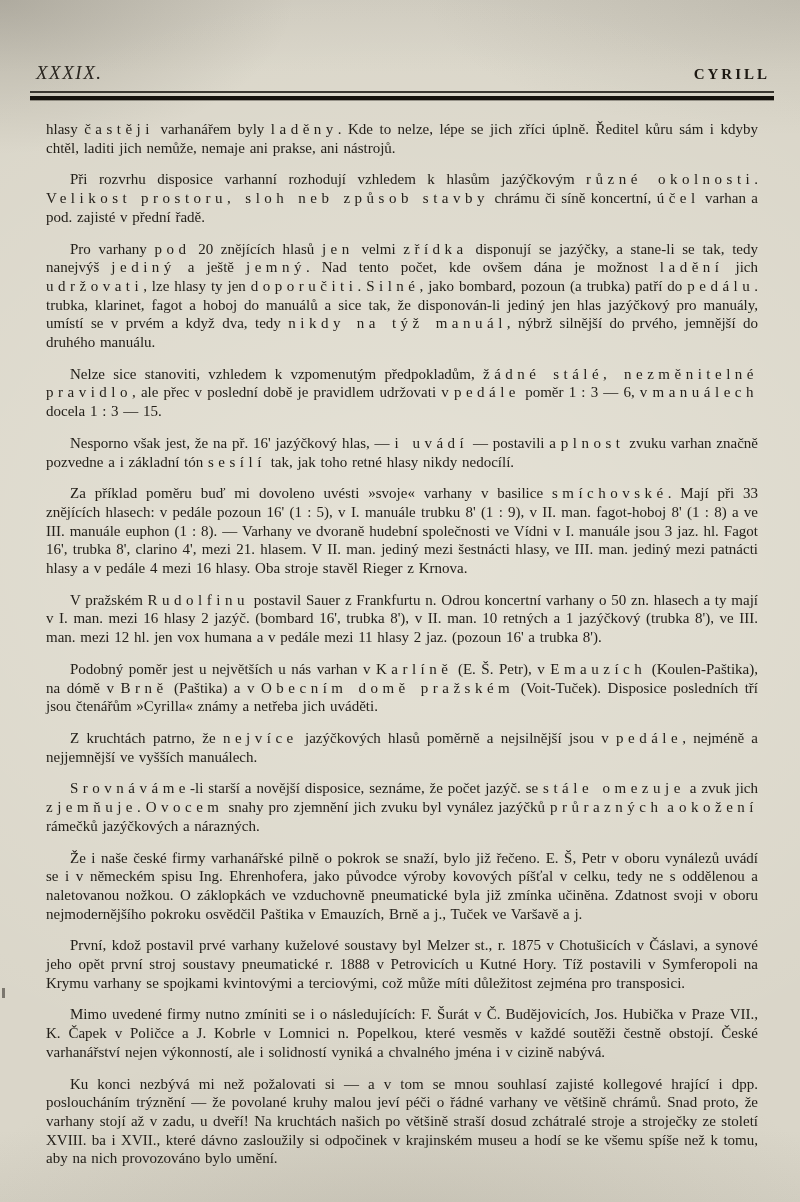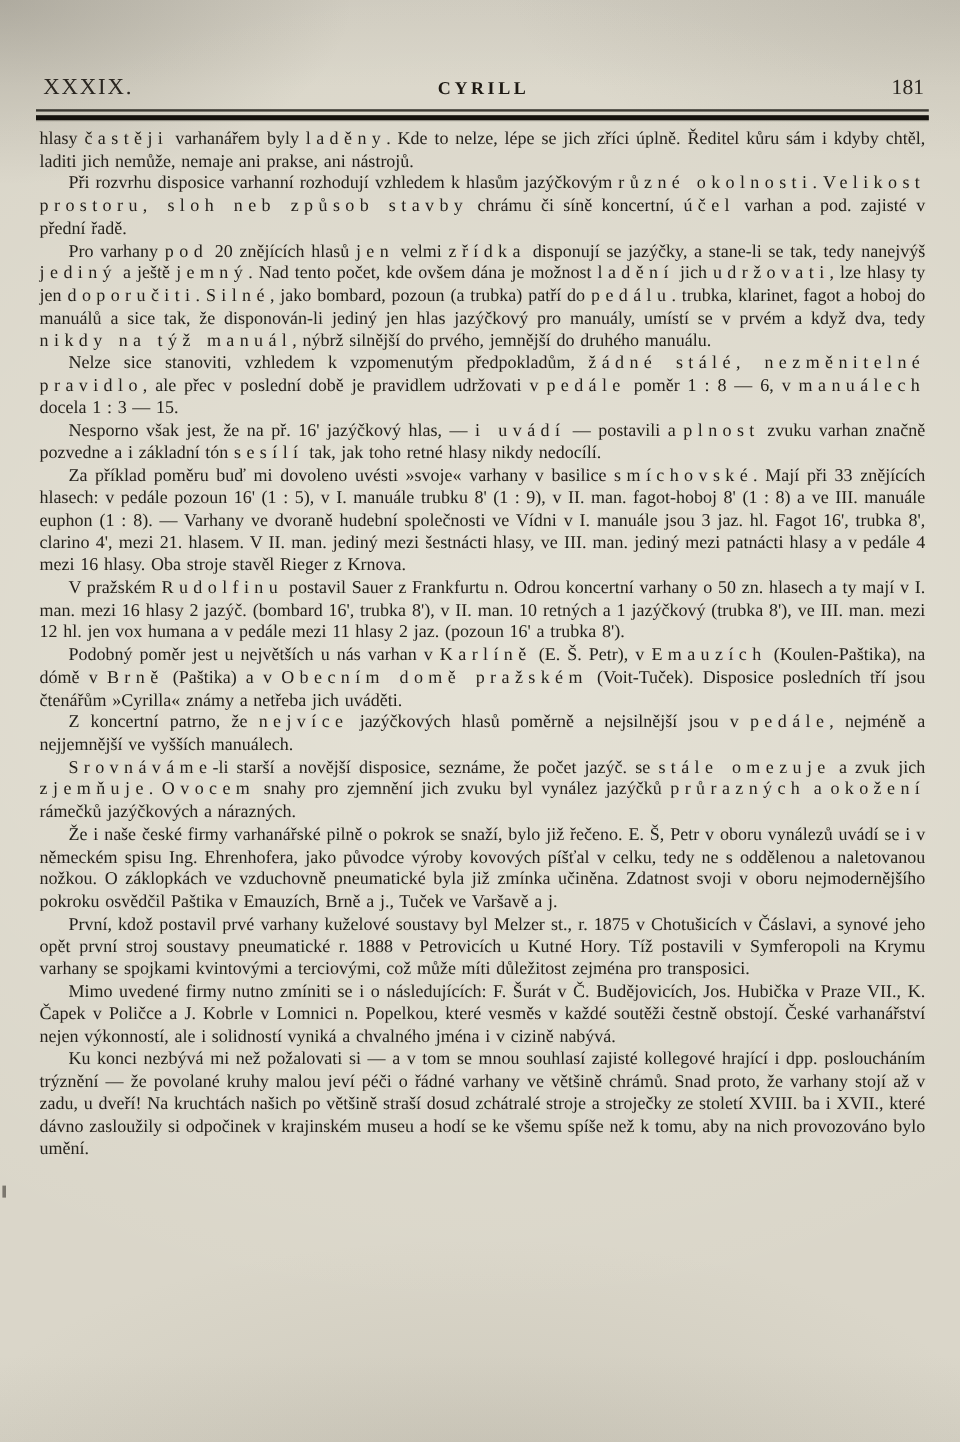--- a/index.html
+++ b/index.html
@@ -14,68 +14,67 @@
       radial-gradient(ellipse 420px 220px at 0% 0%, rgba(90,86,76,.28), transparent 70%),
       radial-gradient(ellipse 500px 180px at 100% 0%, rgba(130,126,114,.20), transparent 75%),
       radial-gradient(ellipse 600px 260px at 50% 102%, rgba(140,134,118,.16), transparent 75%),
       radial-gradient(ellipse 900px 700px at 50% 45%, rgba(255,253,244,.30), transparent 80%),
       linear-gradient(180deg, #cfcbbf 0%, #dad6c9 6%, #dad6c9 94%, #d2cec1 100%);
   }
   .page-header {
     position:absolute; top:62px; left:36px; right:30px;
     display:flex; align-items:baseline;
   }
-  .vol   { flex:1; font-size:19px; letter-spacing:1.5px; color:#2a2620; }
+  .vol   { flex:1; font-size:19px; letter-spacing:1.5px; color:#2a2620;font-style:italic; }
   .title { flex:0 0 auto; font-weight:bold; font-size:15px; letter-spacing:3px; color:#1d1913; }
   .pageno{ flex:1; text-align:right; font-size:18px; color:#2a2620; }
   .rules { position:absolute; top:91px; left:30px; right:26px; }
   .rule-thin  { height:2px; background:#201d17; opacity:.85; }
   .rule-gap   { height:3px; }
   .rule-thick { height:4px; background:#15120d; box-shadow:0 1px 0 rgba(20,18,12,.35); }
   .article {
     position:absolute; top:107px; left:33px; width:738px;
     text-align:justify;
     font-size:15px; line-height:18.7px;
     word-spacing:1px;
   }
-  .para { margin:0; text-indent:24px; }
+  .para { margin:13px; text-indent:24px; }
   .para.noindent { text-indent:0; }
   .sp { letter-spacing:.30em; }
   .artifact {
     position:absolute; left:2px; top:988px;
     width:3px; height:10px; background:rgba(45,42,35,.55);
   }
 </style>
 </head>
 <body>
 
 <div class="scan">
 
   <div class="page-header">
     <span class="vol">XXXIX.</span>
     <span class="title">CYRILL</span>
-    <span class="pageno">181</span>
   </div>
 
   <div class="rules">
     <div class="rule-thin"></div>
     <div class="rule-gap"></div>
     <div class="rule-thick"></div>
   </div>
 
   <div class="article">
       <p class="para noindent"><span>hlasy </span><span class="sp">častěji</span><span> varhanářem byly </span><span class="sp">laděny</span><span>. Kde to nelze, lépe se jich zříci úplně. Ředitel kůru sám i kdyby chtěl, laditi jich nemůže, nemaje ani prakse, ani nástrojů.</span></p>
       <p class="para"><span>Při rozvrhu disposice varhanní rozhodují vzhledem k hlasům jazýčkovým </span><span class="sp">různé okolnosti</span><span>. </span><span class="sp">Velikost prostoru, sloh neb způsob stavby</span><span> chrámu či síně koncertní, </span><span class="sp">účel</span><span> varhan a pod. zajisté v přední řadě.</span></p>
       <p class="para"><span>Pro varhany </span><span class="sp">pod</span><span> 20 znějících hlasů </span><span class="sp">jen</span><span> velmi </span><span class="sp">zřídka</span><span> disponují se jazýčky, a stane-li se tak, tedy nanejvýš </span><span class="sp">jediný</span><span> a ještě </span><span class="sp">jemný</span><span>. Nad tento počet, kde ovšem dána je možnost </span><span class="sp">ladění</span><span> jich </span><span class="sp">udržovati</span><span>, lze hlasy ty jen </span><span class="sp">doporučiti</span><span>. </span><span class="sp">Silné</span><span>, jako bombard, pozoun (a trubka) patří do </span><span class="sp">pedálu</span><span>. trubka, klarinet, fagot a hoboj do manuálů a sice tak, že disponován-li jediný jen hlas jazýčkový pro manuály, umístí se v prvém a když dva, tedy </span><span class="sp">nikdy na týž manuál</span><span>, nýbrž silnější do prvého, jemnější do druhého manuálu.</span></p>
-      <p class="para"><span>Nelze sice stanoviti, vzhledem k vzpomenutým předpokladům, </span><span class="sp">žádné stálé, nezměnitelné pravidlo</span><span>, ale přec v poslední době je pravidlem udržovati v </span><span class="sp">pedále</span><span> poměr 1 : 8 — 6, v </span><span class="sp">manuálech</span><span> docela 1 : 3 — 15.</span></p>
+      <p class="para"><span>Nelze sice stanoviti, vzhledem k vzpomenutým předpokladům, </span><span class="sp">žádné stálé, nezměnitelné pravidlo</span><span>, ale přec v poslední době je pravidlem udržovati v </span><span class="sp">pedále</span><span> poměr 1 : 3 — 6, v </span><span class="sp">manuálech</span><span> docela 1 : 3 — 15.</span></p>
       <p class="para"><span>Nesporno však jest, že na př. 16' jazýčkový hlas, — </span><span class="sp">i uvádí</span><span> — postavili a </span><span class="sp">plnost</span><span> zvuku varhan značně pozvedne a i základní tón </span><span class="sp">sesílí</span><span> tak, jak toho retné hlasy nikdy nedocílí.</span></p>
       <p class="para"><span>Za příklad poměru buď mi dovoleno uvésti »svoje« varhany v basilice </span><span class="sp">smíchovské</span><span>. Mají při 33 znějících hlasech: v pedále pozoun 16' (1 : 5), v I. manuále trubku 8' (1 : 9), v II. man. fagot-hoboj 8' (1 : 8) a ve III. manuále euphon (1 : 8). — Varhany ve dvoraně hudební společnosti ve Vídni v I. manuále jsou 3 jaz. hl. Fagot 16', trubka 8', clarino 4', mezi 21. hlasem. V II. man. jediný mezi šestnácti hlasy, ve III. man. jediný mezi patnácti hlasy a v pedále 4 mezi 16 hlasy. Oba stroje stavěl Rieger z Krnova.</span></p>
       <p class="para"><span>V pražském </span><span class="sp">Rudolfinu</span><span> postavil Sauer z Frankfurtu n. Odrou koncertní varhany o 50 zn. hlasech a ty mají v I. man. mezi 16 hlasy 2 jazýč. (bombard 16', trubka 8'), v II. man. 10 retných a 1 jazýčkový (trubka 8'), ve III. man. mezi 12 hl. jen vox humana a v pedále mezi 11 hlasy 2 jaz. (pozoun 16' a trubka 8').</span></p>
       <p class="para"><span>Podobný poměr jest u největších u nás varhan v </span><span class="sp">Karlíně</span><span> (E. Š. Petr), v </span><span class="sp">Emauzích</span><span> (Koulen-Paštika), na dómě v </span><span class="sp">Brně</span><span> (Paštika) a v </span><span class="sp">Obecním domě pražském</span><span> (Voit-Tuček). Disposice posledních tří jsou čtenářům »Cyrilla« známy a netřeba jich uváděti.</span></p>
-      <p class="para"><span>Z koncertní patrno, že </span><span class="sp">nejvíce</span><span> jazýčkových hlasů poměrně a nejsilnější jsou v </span><span class="sp">pedále</span><span>, nejméně a nejjemnější ve vyšších manuálech.</span></p>
+      <p class="para"><span>Z kruchtách patrno, že </span><span class="sp">nejvíce</span><span> jazýčkových hlasů poměrně a nejsilnější jsou v </span><span class="sp">pedále</span><span>, nejméně a nejjemnější ve vyšších manuálech.</span></p>
       <p class="para"><span class="sp">Srovnáváme</span><span>-li starší a novější disposice, seznáme, že počet jazýč. se </span><span class="sp">stále omezuje</span><span> a zvuk jich </span><span class="sp">zjemňuje</span><span>. </span><span class="sp">Ovocem</span><span> snahy pro zjemnění jich zvuku byl vynález jazýčků </span><span class="sp">průrazných</span><span> a </span><span class="sp">okožení</span><span> rámečků jazýčkových a nárazných.</span></p>
       <p class="para"><span>Že i naše české firmy varhanářské pilně o pokrok se snaží, bylo již řečeno. E. Š, Petr v oboru vynálezů uvádí se i v německém spisu Ing. Ehrenhofera, jako původce výroby kovových píšťal v celku, tedy ne s oddělenou a naletovanou nožkou. O záklopkách ve vzduchovně pneumatické byla již zmínka učiněna. Zdatnost svoji v oboru nejmodernějšího pokroku osvědčil Paštika v Emauzích, Brně a j., Tuček ve Varšavě a j.</span></p>
       <p class="para"><span>První, kdož postavil prvé varhany kuželové soustavy byl Melzer st., r. 1875 v Chotušicích v Čáslavi, a synové jeho opět první stroj soustavy pneumatické r. 1888 v Petrovicích u Kutné Hory. Tíž postavili v Symferopoli na Krymu varhany se spojkami kvintovými a terciovými, což může míti důležitost zejména pro transposici.</span></p>
       <p class="para"><span>Mimo uvedené firmy nutno zmíniti se i o následujících: F. Šurát v Č. Budějovicích, Jos. Hubička v Praze VII., K. Čapek v Poličce a J. Kobrle v Lomnici n. Popelkou, které vesměs v každé soutěži čestně obstojí. České varhanářství nejen výkonností, ale i solidností vyniká a chvalného jména i v cizině nabývá.</span></p>
       <p class="para"><span>Ku konci nezbývá mi než požalovati si — a v tom se mnou souhlasí zajisté kollegové hrající i dpp. posloucháním trýznění — že povolané kruhy malou jeví péči o řádné varhany ve většině chrámů. Snad proto, že varhany stojí až v zadu, u dveří! Na kruchtách našich po většině straší dosud zchátralé stroje a stroječky ze století XVIII. ba i XVII., které dávno zasloužily si odpočinek v krajinském museu a hodí se ke všemu spíše než k tomu, aby na nich provozováno bylo umění.</span></p>
     </div>
 
   <div class="artifact"></div>
 
 </div>

